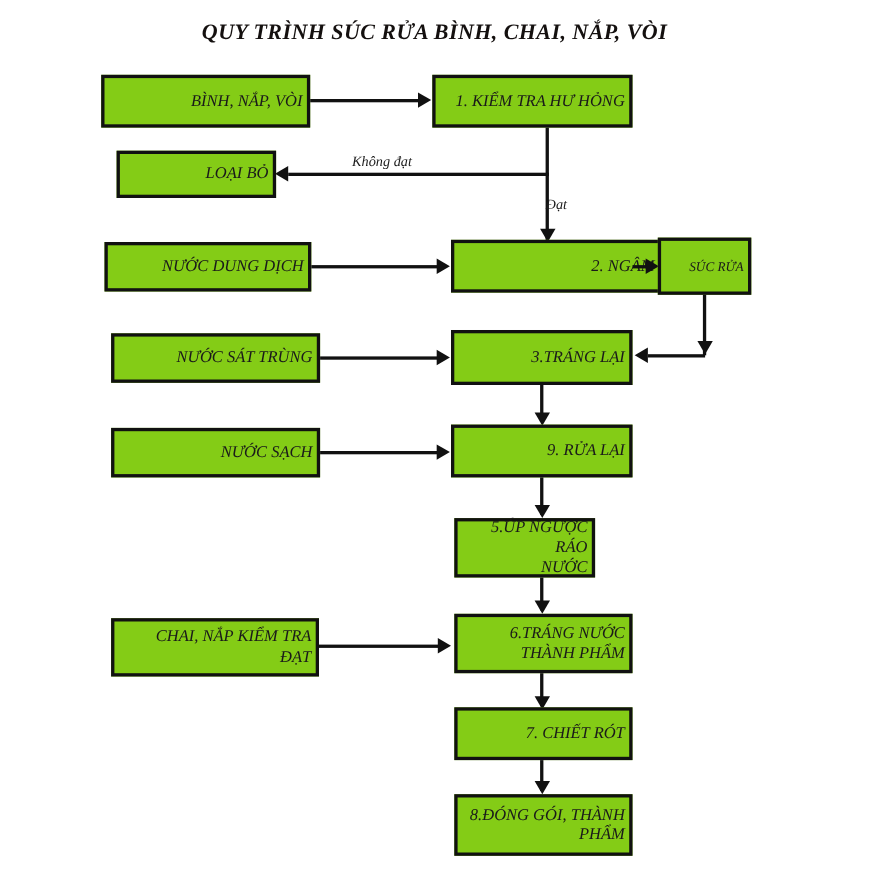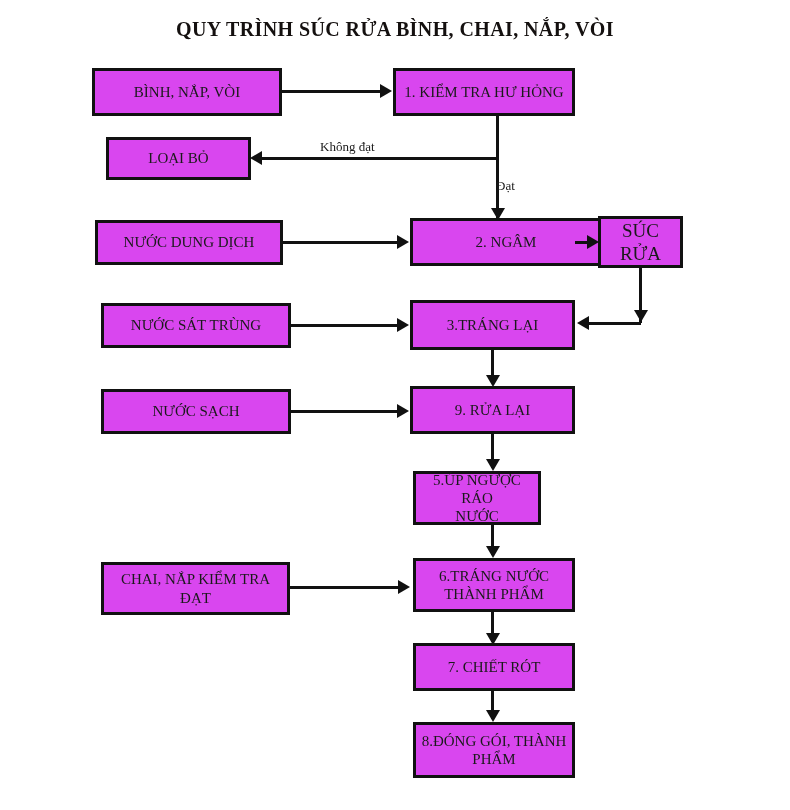--- a/index.html
+++ b/index.html
@@ -7,50 +7,51 @@
     padding: 0;
     background: #ffffff;
   }
   #page {
     position: relative;
     width: 790px;
     height: 810px;
     background: #ffffff;
     overflow: hidden;
     font-family: "Liberation Serif", "DejaVu Serif", serif;
+    font-style: italic;
   }
   #title {
     position: absolute;
     left: 0;
     top: 18px;
     width: 790px;
     text-align: center;
     font-size: 20px;
     font-weight: bold;
     letter-spacing: 0.4px;
     color: #14100f;
     font-family: "Liberation Serif", "DejaVu Serif", serif;
   }
   .node {
     position: absolute;
     box-sizing: border-box;
     border: 3px solid #111111;
-    background: #d946ef;
+    background: #84cc16;
     display: flex;
     align-items: center;
     justify-content: center;
-    text-align: center;
+    text-align: right;
     color: #1a1a1a;
     font-size: 15px;
     line-height: 1.22;
     padding: 18px 4px;
     font-family: "Liberation Serif", "DejaVu Serif", serif;
   }
   .node span { display: block; width: 100%; }
-  .node.small { font-size: 19px; }
+  .node.small { font-size: 12px; }
   .edge-label {
     position: absolute;
     font-size: 13px;
     color: #1a1a1a;
     white-space: nowrap;
     font-family: "Liberation Serif", "DejaVu Serif", serif;
   }
   .ln {
     position: absolute;
     background: #111111;

